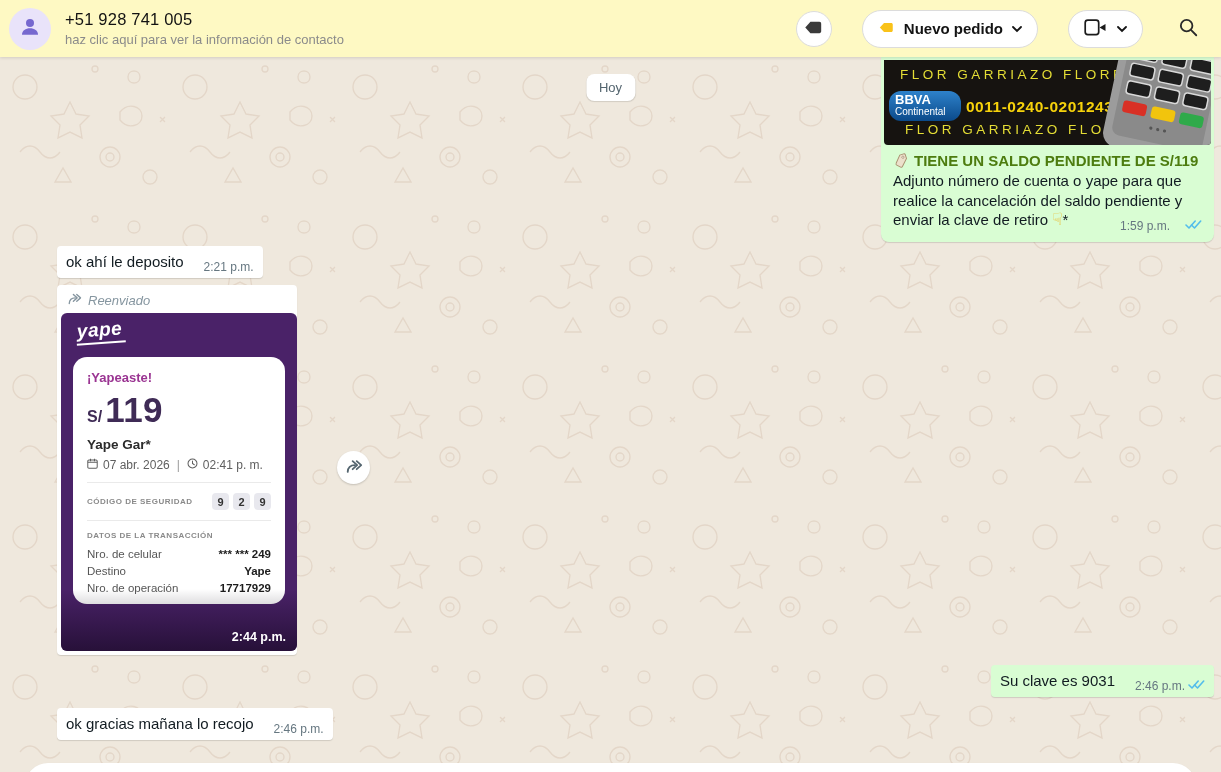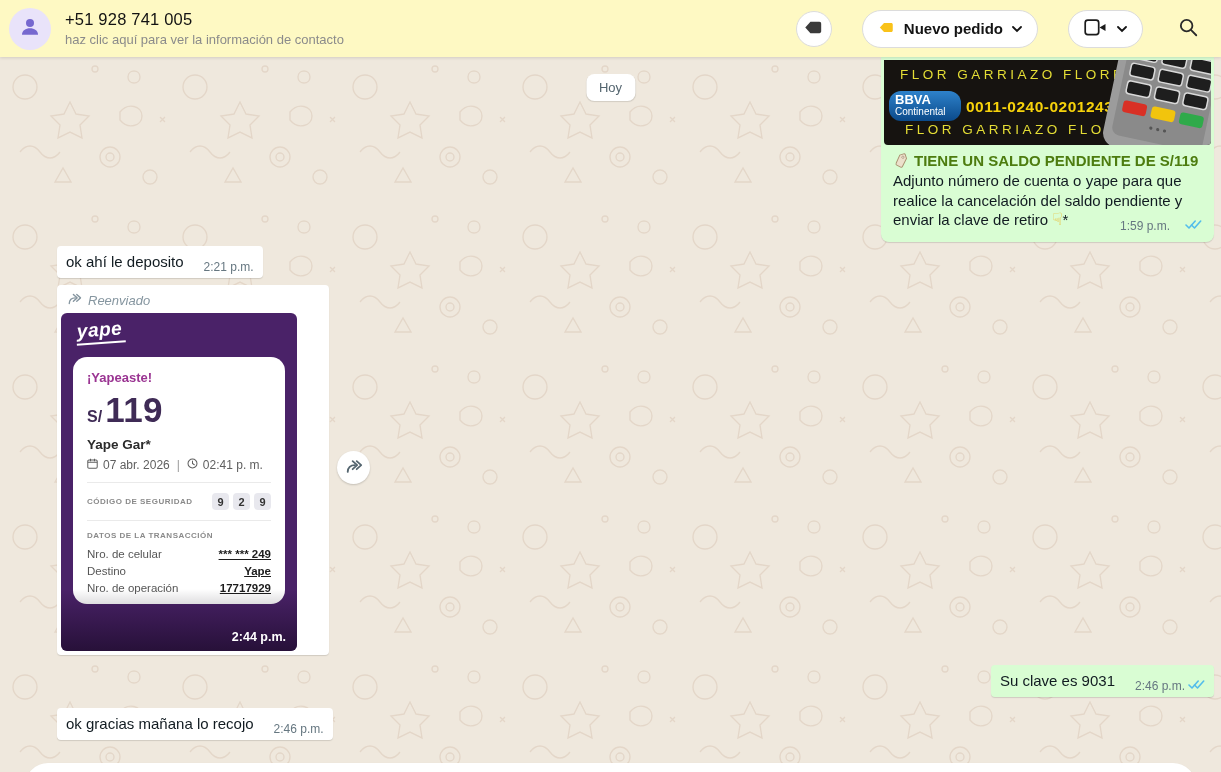--- a/index.html
+++ b/index.html
@@ -57,21 +57,21 @@
   .pending-body { font-size:15px; color:#111b21; line-height:19.5px; margin-top:2px; }
   .hand-glyph { color:#ecb827; font-size:17px; line-height:10px; }
   .pending-meta { position:absolute; right:9px; bottom:6px; font-size:12px; color:#667781;
                   display:flex; align-items:center; gap:15px; }
 
   .msg-deposit { top:189px; left:57px; }
   .msg-thanks  { top:651px; left:57px; }
   .msg-key     { top:608px; right:7px; }
 
   
-  .msg-forward { top:228px; left:57px; width:272px; padding:4px; }
+  .msg-forward { top:228px; left:57px; width:240px; padding:4px; }
   .fwd-row { display:flex; align-items:center; gap:6px; padding:4px 6px 5px 6px;
              color:#8696a0; font-size:13px; font-style:italic; }
   .yape-img { position:relative; width:236px; height:338px; background:#4a2268; border-radius:6px;
               overflow:hidden; cursor:pointer; }
   .yape-logo { position:absolute; left:15px; top:6px; color:#fff; font-size:19px; font-weight:700;
                font-style:italic; border-bottom:2.5px solid #fff; padding:0 3px 1px 1px;
                transform:rotate(-4deg); display:inline-block; letter-spacing:.5px; }
   .yape-card { position:absolute; left:12px; top:44px; width:212px; height:247px; background:#fff;
                border-radius:14px; padding:13px 14px 10px 14px; }
   .yp-title { font-size:13px; font-weight:700; color:#9a3492; }
@@ -83,21 +83,21 @@
   .yp-sep { color:#9a9a9a; margin:0 2px; }
   .yp-hr { height:1px; background:#eaeaea; margin:10px 0; }
   .yp-sec { display:flex; align-items:center; justify-content:space-between; }
   .yp-small-label { font-size:8px; font-weight:700; letter-spacing:.5px; color:#8a8a8a; }
   .yp-digits { display:flex; gap:4px; }
   .yp-digit { width:17px; height:17px; border-radius:4px; background:#e8e8ee; color:#333;
               font-size:11px; font-weight:700; display:flex; align-items:center; justify-content:center; }
   .yp-rows { margin-top:8px; display:flex; flex-direction:column; gap:5px; }
   .yp-row { display:flex; justify-content:space-between; font-size:11.5px; }
   .yp-row-label { color:#565656; }
-  .yp-row-value { font-weight:700; color:#1c1c1c;text-decoration:underline; }
+  .yp-row-value { font-weight:700; color:#1c1c1c; }
   .yape-shade { position:absolute; left:0; right:0; bottom:0; height:62px;
                 background:linear-gradient(180deg, rgba(20,5,30,0), rgba(10,2,18,.55)); }
   .yape-time { position:absolute; right:11px; bottom:7px; color:#fff; font-size:12.5px; font-weight:600; }
 
   .fwd-btn { position:absolute; left:337px; top:394px; width:33px; height:33px; border-radius:50%;
              background:#fff; border:none; box-shadow:0 1px 2px rgba(0,0,0,.18); cursor:pointer;
              display:flex; align-items:center; justify-content:center; }
 
   .compose-bar { position:absolute; top:706px; left:25px; width:1171px; height:46px; background:#fff;
                  border-radius:24px; box-shadow:0 1px 2px rgba(0,0,0,.1); cursor:text; }

